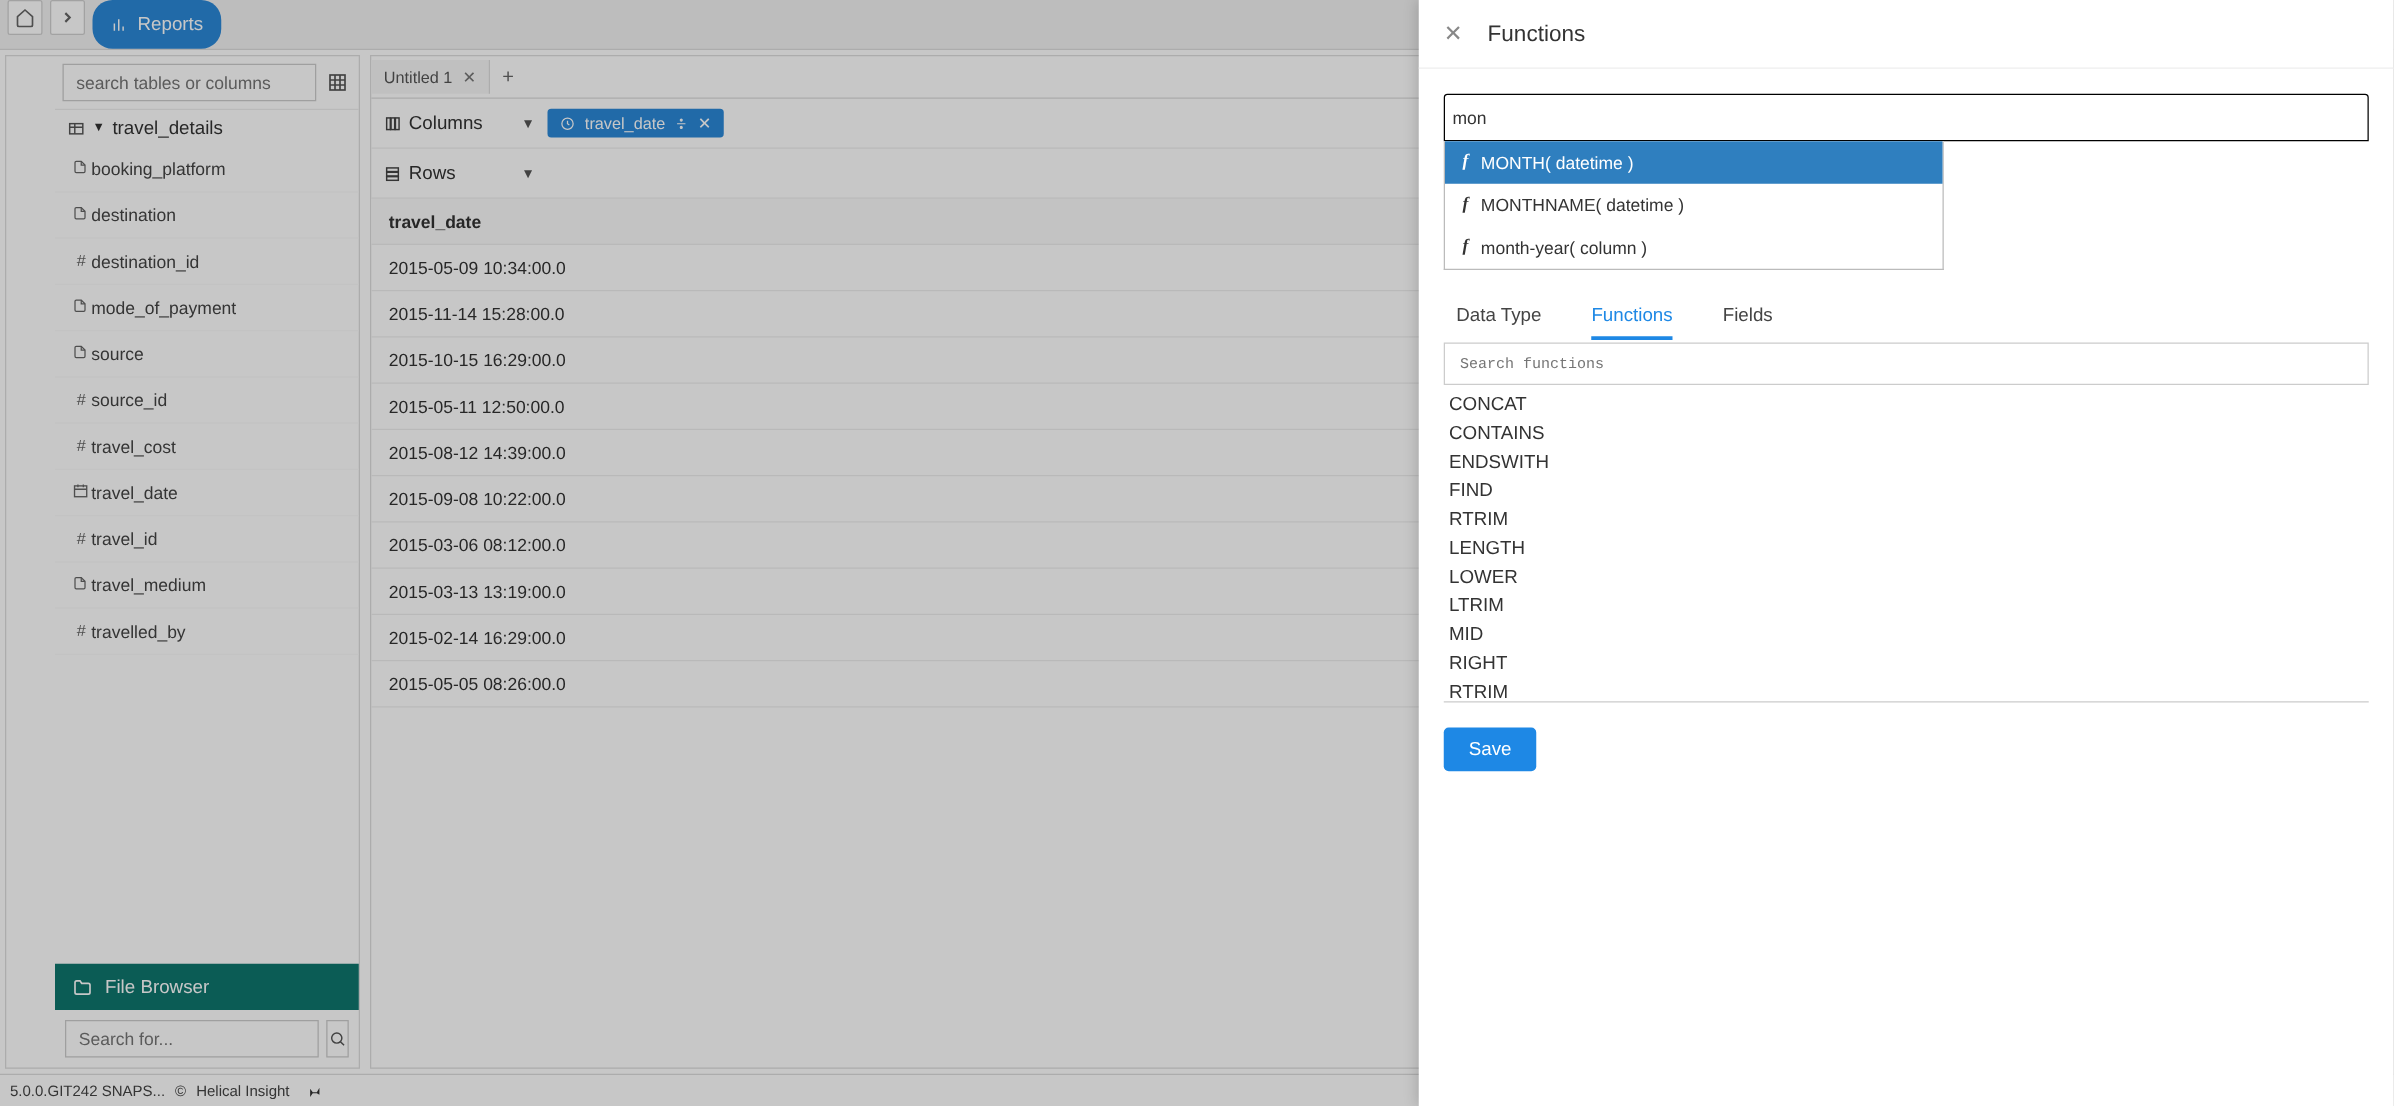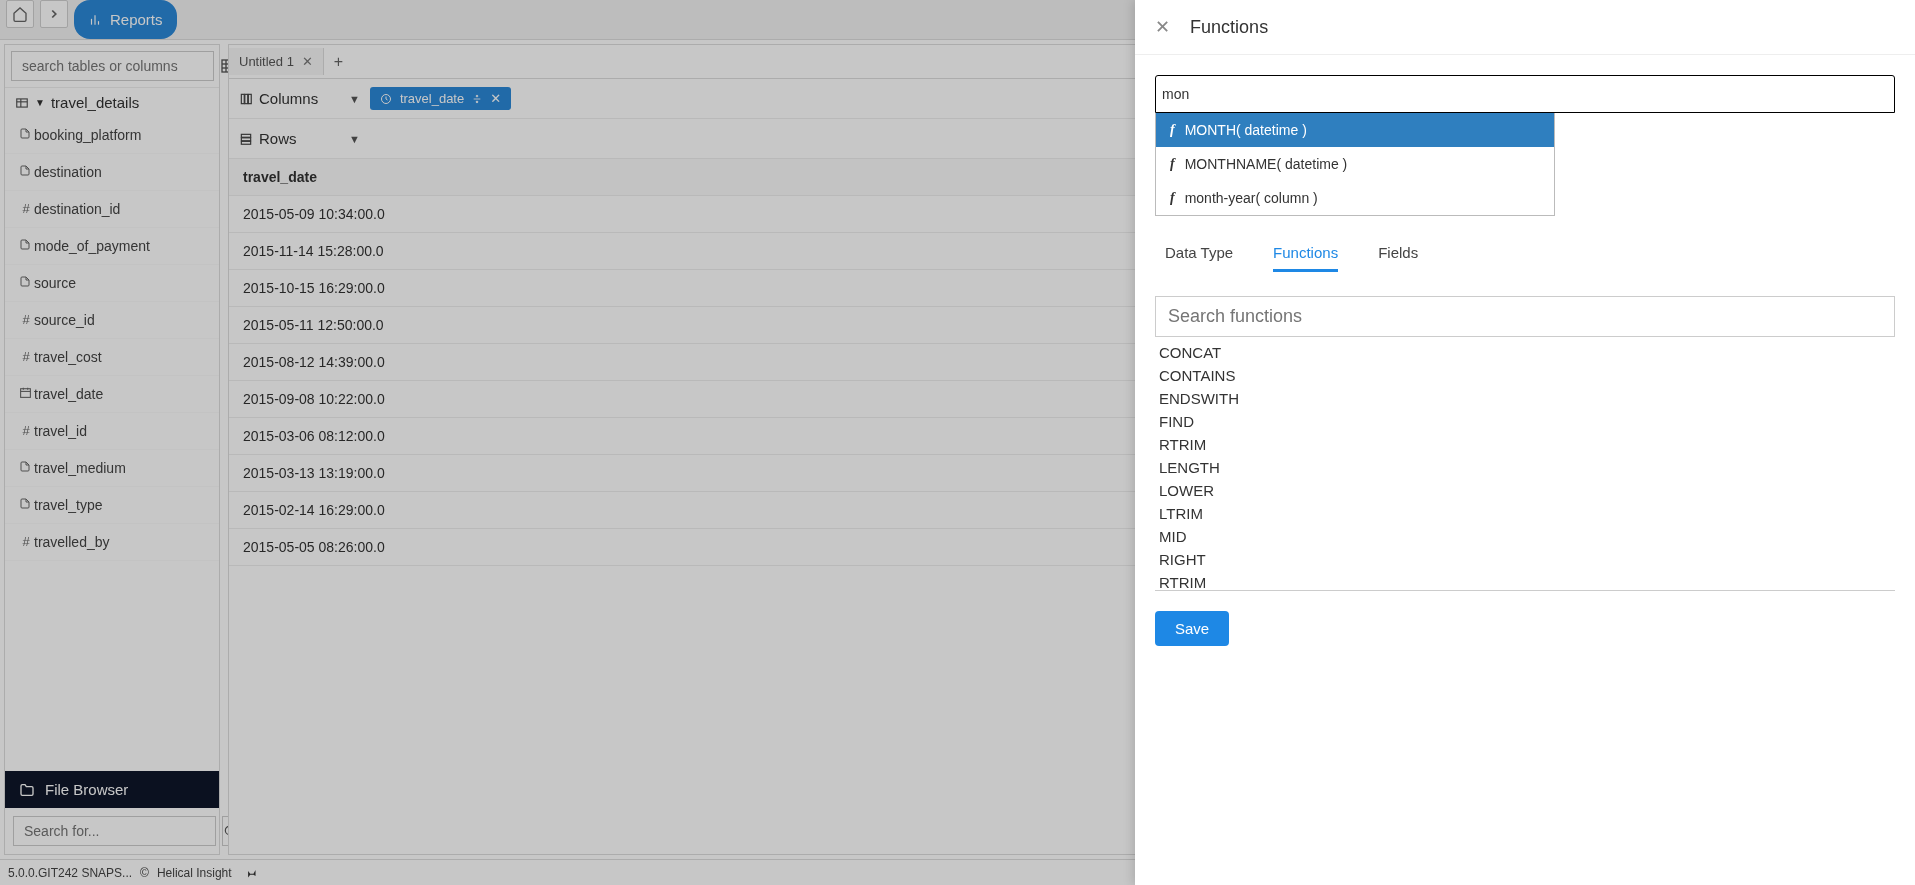--- a/index.html
+++ b/index.html
@@ -11,30 +11,30 @@
 
   
   .topbar { display: flex; height: 40px; padding: 0 6px; background: #f3f3f3; border-bottom: 1px solid #ddd; gap: 6px; }
   .home-btn, .chev-btn { width: 28px; height: 28px; display: flex; align-items: center; justify-content: center; border: 1px solid #d0d0d0; background: #fff; border-radius: 2px; color: #666; cursor: pointer; }
   .pill { display: inline-flex; align-items: center; gap: 8px; background: #2b88d8; color: #fff; padding: 4px 14px; border-radius: 16px; font-size: 15px; cursor: pointer; }
 
   
   .cols { display: flex; position: absolute; top: 40px; bottom: 26px; left: 0; right: 0; }
 
   
-  .leftpanel { width: 216px; background: #fff; border: 1px solid #ddd; margin: 4px; display: flex; flex-direction: column; }
+  .leftpanel { width: 284px; background: #fff; border: 1px solid #ddd; margin: 4px; display: flex; flex-direction: column; padding-left: 39px; }
   .search-row { display: flex; align-items: center; padding: 6px; border-bottom: 1px solid #eee; gap: 6px; }
   .search-row input { flex: 1; border: 1px solid #ccc; padding: 6px 10px; font-size: 14px; color: #666; }
   .grid-icon { width: 26px; height: 26px; display: flex; align-items: center; justify-content: center; cursor: pointer; color:#555; }
   .table-name { display: flex; align-items: center; gap: 6px; padding: 6px 10px; font-size: 15px; color: #333; cursor: pointer; }
   .table-name .caret { font-size: 10px; }
   .col-list { flex: 1; overflow: auto; }
   .col-item { display: flex; align-items: flex-start; gap: 1px; padding: 10px 14px; font-size: 14px; color: #444; cursor: pointer; border-bottom: 1px solid #fafafa; }
   .type-icon { width: 14px; text-align: center; color: #666; font-size: 13px; }
-  .file-browser { background: #0f172a; color: #fff; padding: 10px 14px; display: flex; align-items: center; gap: 10px; font-size: 15px; cursor: pointer; margin-top: auto; }
+  .file-browser { background: #0f766e; color: #fff; padding: 10px 14px; display: flex; align-items: center; gap: 10px; font-size: 15px; cursor: pointer; margin-top: auto; }
   .file-search-row { display: flex; padding: 8px; gap: 6px; }
   .file-search-row input { flex: 1; border: 1px solid #ccc; padding: 6px 10px; font-size: 14px; }
   .file-search-row .sicon { width: 28px; height: 30px; border: 1px solid #ccc; display: flex; align-items: center; justify-content: center; cursor: pointer; color:#555; }
 
   
   .workspace { flex: 1; background: #fff; border: 1px solid #ddd; margin: 4px; display: flex; flex-direction: column; }
   .tabstrip { display: flex; align-items: center; height: 34px; border-bottom: 1px solid #ddd; }
   .doctab { display: flex; align-items: center; gap: 8px; padding: 6px 10px; border-right: 1px solid #ddd; font-size: 13px; color: #555; background: #f7f7f7; }
   .doctab .x { cursor: pointer; color: #777; }
   .addtab { padding: 6px 10px; color: #666; cursor: pointer; font-size: 16px; }
@@ -59,21 +59,21 @@
   .drawer-head .title { font-size: 18px; color: #333; }
   .drawer-body { padding: 20px; flex: 1; display: flex; flex-direction: column; gap: 0; overflow: auto; }
   .formula-input { width: 740px; border: 1px solid #000000; border-top-left-radius: 3px; border-top-right-radius: 3px; padding: 10px 6px; font-size: 14px; color: #333; outline: none; }
   .suggest { width: 400px; border: 1px solid #bbb; border-top: none; background: #fff; }
   .sugg-item { display: flex; align-items: center; gap: 10px; padding: 9px 14px; font-size: 14px; color: #333; cursor: pointer; }
   .sugg-item .f { font-family: serif; font-style: italic; font-weight: bold; }
   .sugg-item.sel { background: #2f7fbf; color: #fff; }
   .tabsrow { display: flex; gap: 40px; margin-top: 20px; padding: 0 10px; }
   .tabbtn { padding: 8px 0; font-size: 15px; color: #444; cursor: pointer; }
   .tabbtn.active { color: #1e88e5; border-bottom: 3px solid #1e88e5; }
-  .fn-search { width: 740px; border: 1px solid #ccc; padding: 9px 12px; font-size: 18px; margin-top: 24px; }
+  .fn-search { width: 740px; border: 1px solid #ccc; padding: 9px 12px; font-size: 12px; margin-top: 2px; font-family: Liberation Mono, monospace; }
   .fn-list { border-bottom: 1px solid #ccc; width: 740px; margin-top: 4px; max-height: 250px; overflow: auto; padding-bottom: 6px; }
   .fn-row { padding: 3px 4px; font-size: 15px; color: #333; cursor: pointer; }
   .savebtn { margin-top: 20px; background: #1e88e5; color: #fff; border: none; padding: 9px 20px; font-size: 15px; border-radius: 4px; cursor: pointer; width: fit-content; }
 
   svg { display: block; }
 </style>
 </head>
 <body>
 
 <div class="app">
@@ -189,29 +189,20 @@
               <span>travel_id</span>
             </div>
             <div class="col-item">
               <span class="type-icon">
                 <svg width="12" height="13" viewBox="0 0 24 24" fill="none" stroke="#666" stroke-width="2">
                   <path d="M14 3H6a2 2 0 0 0-2 2v14a2 2 0 0 0 2 2h12a2 2 0 0 0 2-2V9z"></path>
                   <polyline points="14 3 14 9 20 9"></polyline>
                 </svg>
               </span>
               <span>travel_medium</span>
-            </div>
-            <div class="col-item">
-              <span class="type-icon">
-                <svg width="12" height="13" viewBox="0 0 24 24" fill="none" stroke="#666" stroke-width="2">
-                  <path d="M14 3H6a2 2 0 0 0-2 2v14a2 2 0 0 0 2 2h12a2 2 0 0 0 2-2V9z"></path>
-                  <polyline points="14 3 14 9 20 9"></polyline>
-                </svg>
-              </span>
-              <span>travel_type</span>
             </div>
             <div class="col-item">
               <span class="type-icon">#</span>
               <span>travelled_by</span>
             </div>
           </div>
         <div class="file-browser">
           <svg width="16" height="16" viewBox="0 0 24 24" fill="none" stroke="#fff" stroke-width="2">
               <path d="M3 6a2 2 0 0 1 2-2h4l2 3h8a2 2 0 0 1 2 2v9a2 2 0 0 1-2 2H5a2 2 0 0 1-2-2z"></path>
             </svg>

